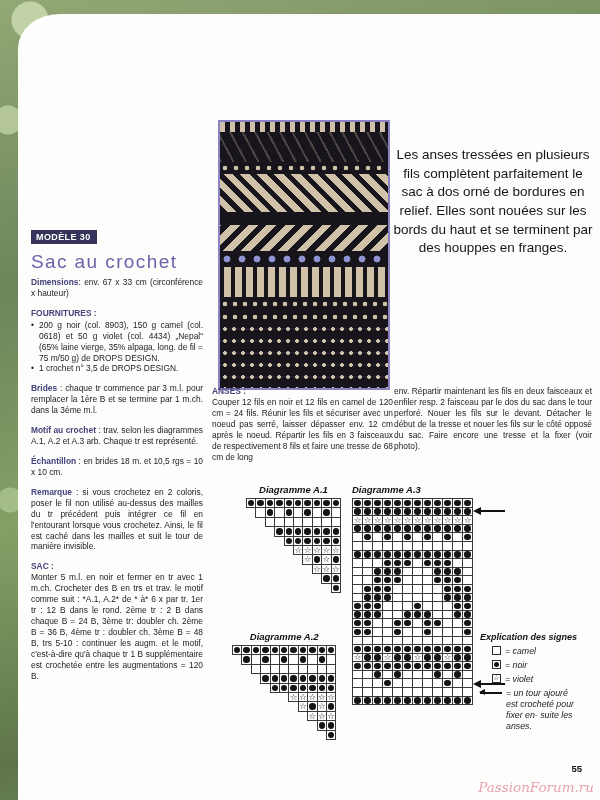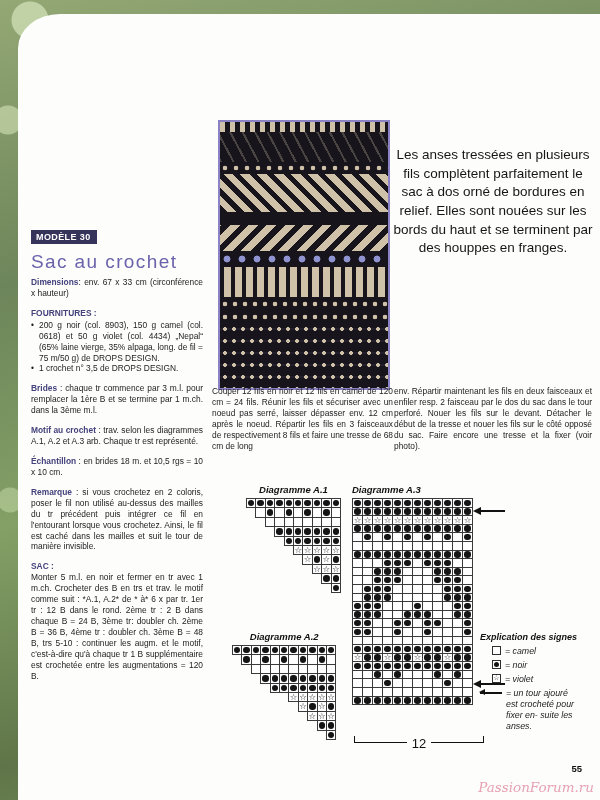--- a/index.html
+++ b/index.html
@@ -123,20 +123,21 @@
     </ul>
     <p class="mt"><span class="lbl">Brides</span><span> : chaque tr commence par 3 m.l. pour remplacer la 1ère B et se termine par 1 m.ch. dans la 3ème m.l.</span></p>
     <p class="mt"><span class="lbl">Motif au crochet</span><span> : trav. selon les diagrammes A.1, A.2 et A.3 arb. Chaque tr est représenté.</span></p>
     <p class="mt"><span class="lbl">Échantillon</span><span> : en brides 18 m. et 10,5 rgs = 10 x 10 cm.</span></p>
     <p class="mt"><span class="lbl">Remarque</span><span> : si vous crochetez en 2 coloris, poser le fil non utilisé au-dessus des mailles du tr précédent puis intégrer ce fil en l'entourant lorsque vous crochetez. Ainsi, le fil est caché dans les mailles et suit le tour de manière invisible.</span></p>
     <p class="mt"><span class="lbl">SAC :</span></p>
     <p>Monter 5 m.l. en noir et fermer en tr avec 1 m.ch. Crocheter des B en trs et trav. le motif comme suit : *A.1, A.2* de * à* 6 x par tr. 1er tr : 12 B dans le rond. 2ème tr : 2 B dans chaque B = 24 B, 3ème tr: doubler ch. 2ème B = 36 B, 4ème tr : doubler ch. 3ème B = 48 B, trs 5-10 : continuer les augm. et le motif, c'est-à-dire qu'à chaque tr 1 B supplémentaire est crochetée entre les augmentations = 120 B.</p>
   </div>
 
   <div class="anses1">
+    <p class="txt"><span class="lbl">ANSES :</span></p>
     <p class="txt">Couper 12 fils en noir et 12 fils en camel de 120 cm = 24 fils. Réunir les fils et sécuriser avec un noeud pas serré, laisser dépasser env. 12 cm après le noeud. Répartir les fils en 3 faisceaux de respectivement 8 fils et faire une tresse de 68 cm de long</p>
   </div>
   <div class="anses2">
     <p class="txt">env. Répartir maintenant les fils en deux faisceaux et enfiler resp. 2 faisceau par le dos du sac dans le tour perforé. Nouer les fils sur le devant. Détacher le début de la tresse et nouer les fils sur le côté opposé du sac. Faire encore une tresse et la fixer (voir photo).</p>
   </div>
 
   <div id="diagram-a1">
     <div class="dg-title">Diagramme A.1</div>
     <div class="dg"><div class="dg-row" style="margin-left: 0px;">
           <div class="dg-cell" style="width: 10.4px; height: 10.4px;">
@@ -1120,25 +1121,20 @@
           </div>
           <div class="dg-cell" style="width: 11px; height: 9.6px;">
             <span class="dg-dot"></span>
           </div>
         </div></div>
   </div>
 
   <div id="arrow-top" class="arrow"></div>
   <div id="arrow-bottom" class="arrow"></div>
 
-  <div class="bracket">
-    <span class="seg l"></span>
-    <span class="num">12</span>
-    <span class="seg r"></span>
-  </div>
 
   <div class="legend">
     <div class="legend-title">Explication des signes</div>
     <div class="legend-row">
       <span class="sym"></span>
       <span class="t">= camel</span>
     </div>
     <div class="legend-row">
       <span class="sym">
           <span class="d"></span>

